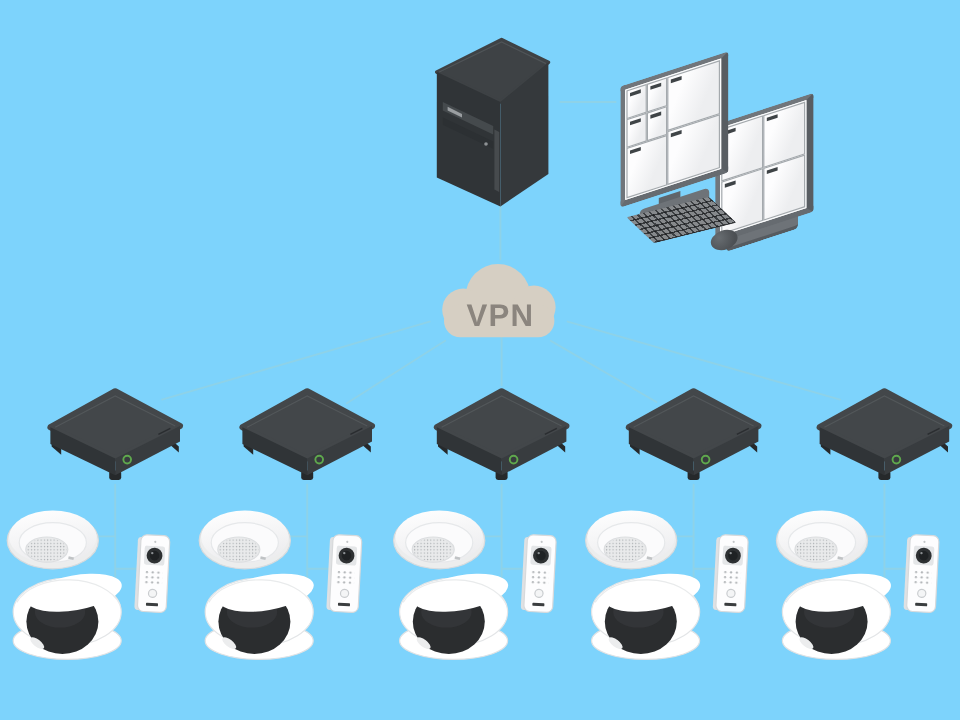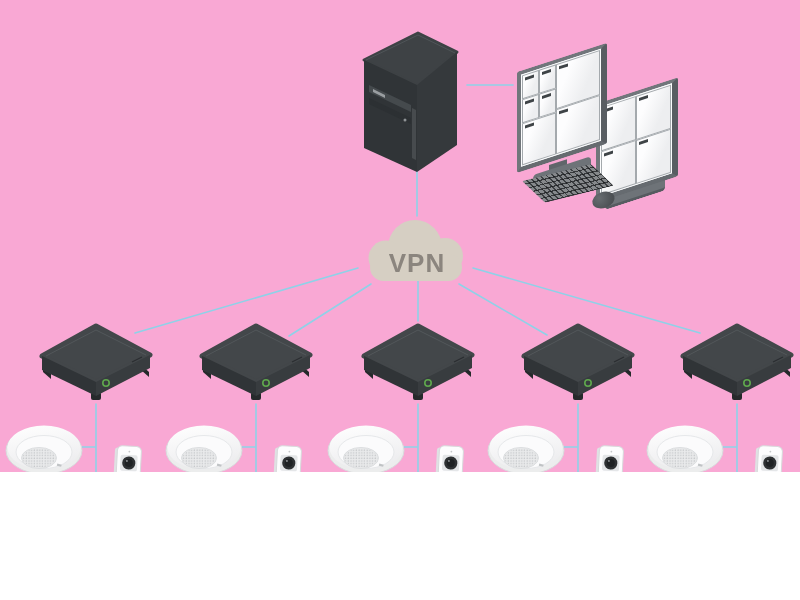--- a/index.html
+++ b/index.html
@@ -1,16 +1,16 @@
 <!DOCTYPE html>
 <html><head>
 <meta charset="utf-8">
 <style>
   html,body{margin:0;padding:0;background:#fff;}
-  #stage{position:relative;width:800px;height:472px;background:#f9a8d4;overflow:hidden;
+  #stage{position:relative;width:800px;height:600px;background:#7dd3fc;overflow:hidden;
          font-family:"Liberation Sans",sans-serif;}
   #diagram-svg{position:absolute;left:0;top:0;z-index:1;}
   
   .monitor{position:absolute;z-index:3;transform:skewY(-18deg);transform-origin:0 0;
            border:4px solid #71767b;border-right:6px solid #585d62;border-bottom:5px solid #666b70;
            border-radius:3px;background:#fbfcfd;box-sizing:border-box;}
   #monitor-left{left:517px;top:72px;width:90px;height:101px;z-index:4;}
   #monitor-right{left:596px;top:104px;width:82px;height:99px;}
   .screen{position:absolute;inset:1px;display:flex;}
   .col-l{width:43%;display:flex;flex-direction:column;}

